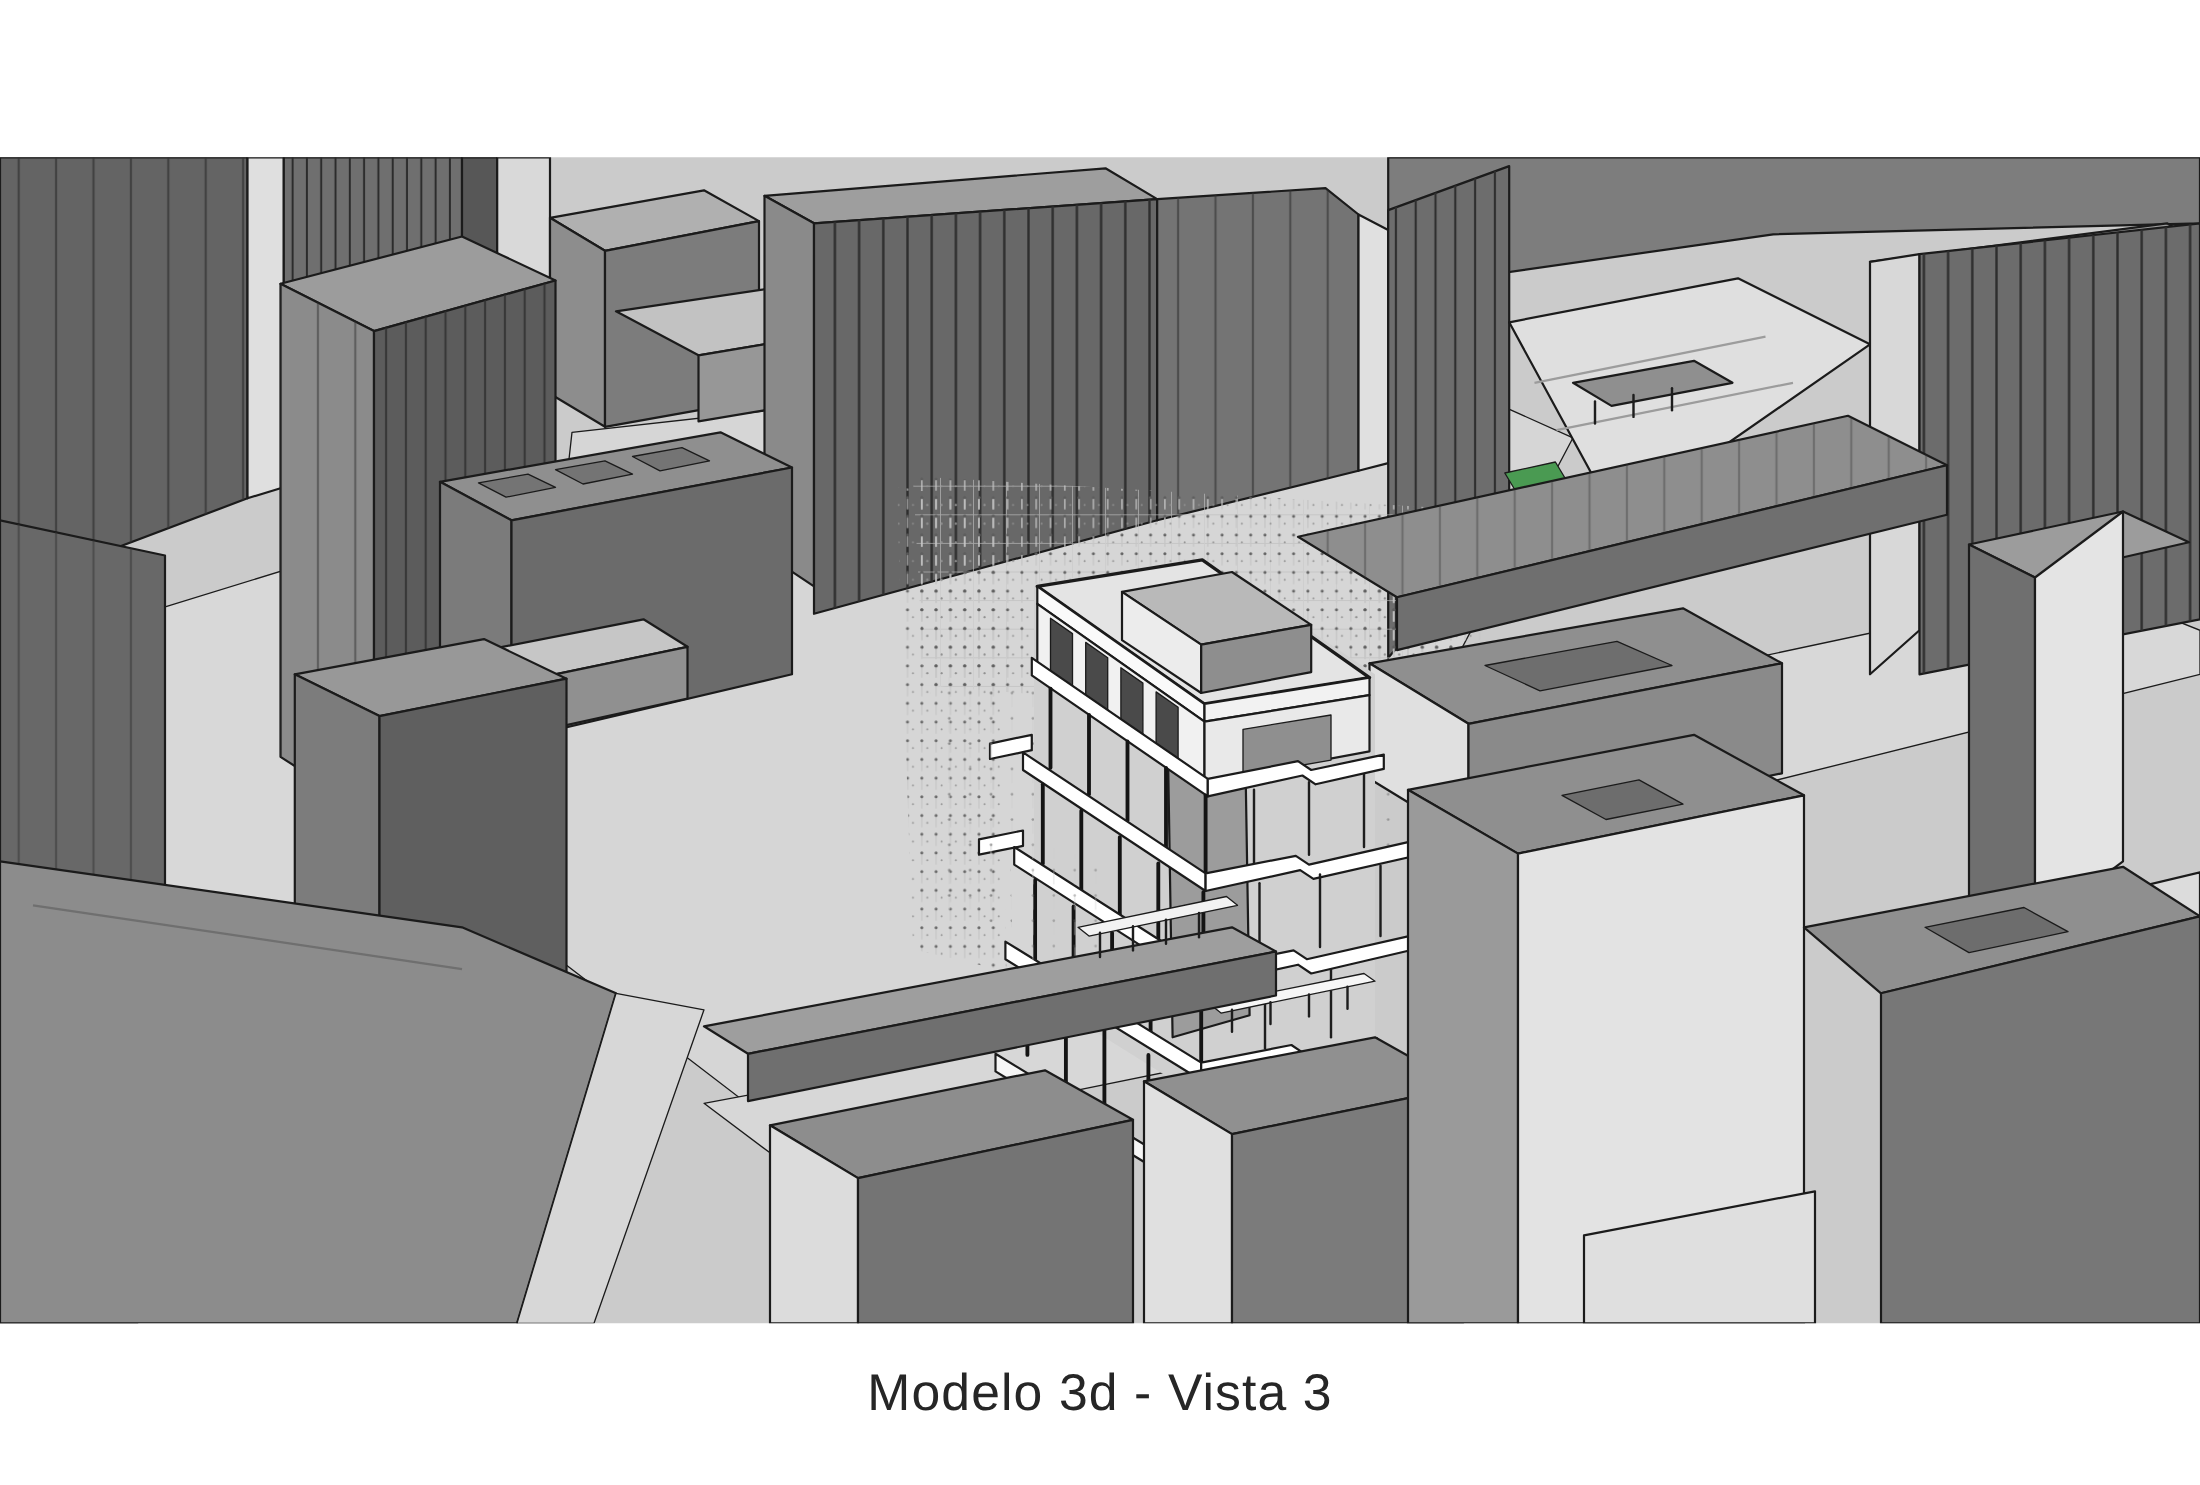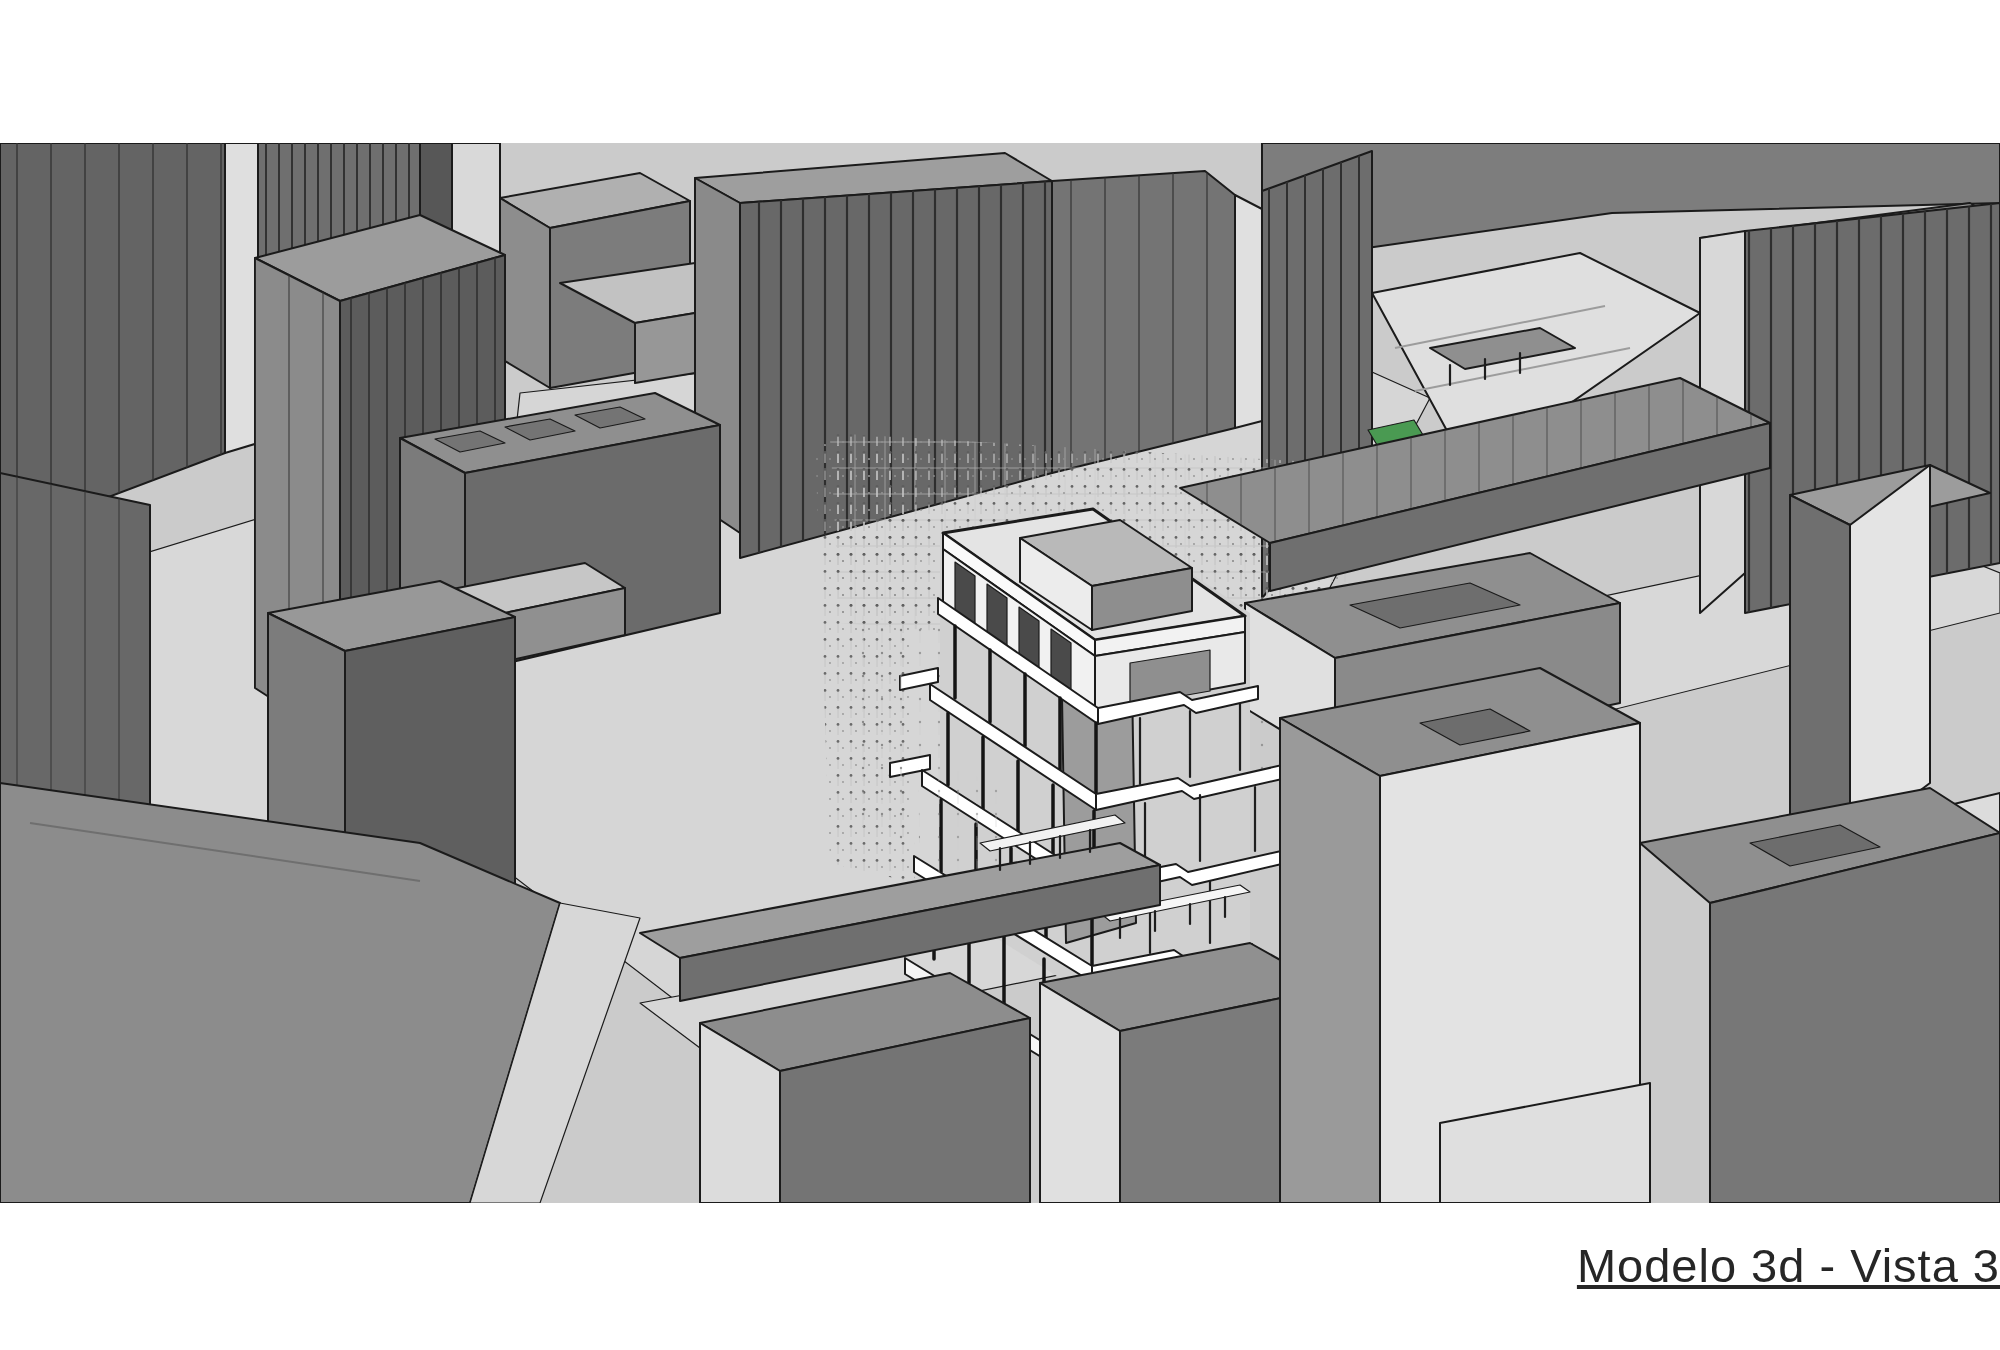--- a/index.html
+++ b/index.html
@@ -7,22 +7,22 @@
         font-family:"Liberation Sans", sans-serif;}
   .render{position:absolute;left:0;top:143px;width:2000px;height:1060px;}
   .render svg{display:block;width:2000px;height:1060px;}
   
   .m polygon,.m path,.m rect{stroke:#1b1b1b;stroke-width:2;stroke-linejoin:round;}
   .nostroke,.m .nostroke{stroke:none !important;}
   .thin{stroke-width:1.2 !important;}
   .fat{stroke-width:3 !important;}
   .col{stroke:#141414;stroke-width:3.5;stroke-linecap:round;}
   .colthin{stroke:#1d1d1d;stroke-width:2.2;stroke-linecap:round;}
-  .caption{position:absolute;left:0;top:1238px;width:2000px;text-align:right;
-           font-size:47px;letter-spacing:1px;color:#262626;text-decoration:underline;}
+  .caption{position:absolute;left:0;top:1238px;width:2000px;text-align:center;
+           font-size:47px;letter-spacing:1px;color:#262626;}
 </style>
 </head>
 <body>
 
 <div class="page">
   <div class="render">
     <svg class="m" viewBox="0 0 2000 1060">
       <defs>
         <pattern id="stripe22" width="22" height="10" patternUnits="userSpaceOnUse">
           <line x1="11" y1="-2" x2="11" y2="12" stroke="#2e2e2e" stroke-width="2.2"></line>

